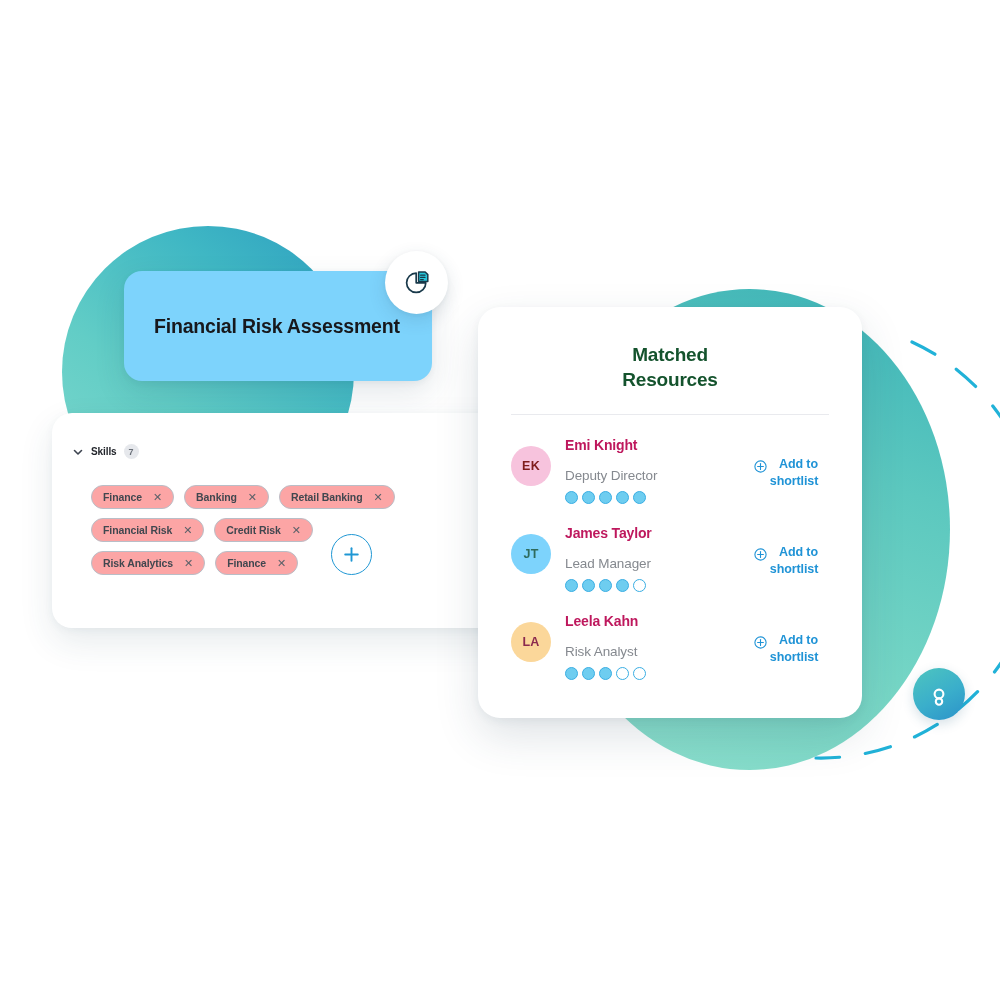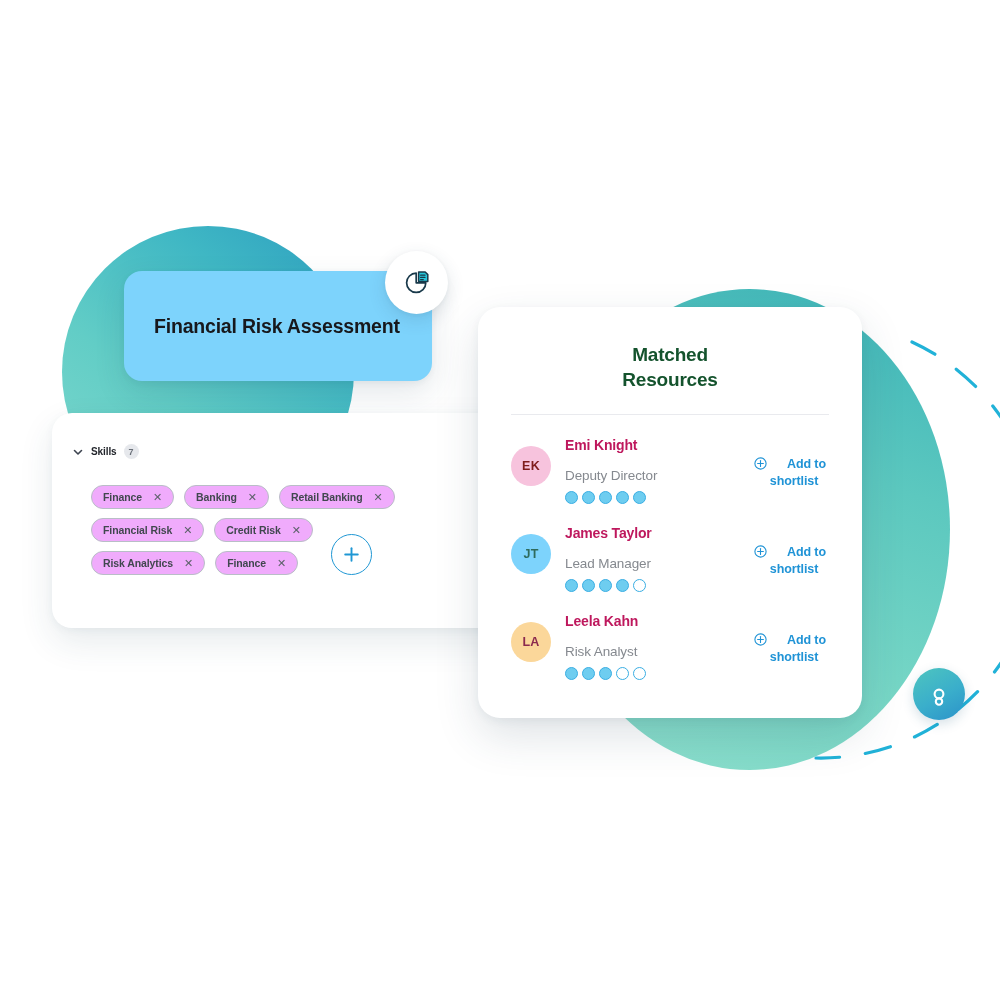--- a/index.html
+++ b/index.html
@@ -135,21 +135,21 @@
     margin-bottom: 9px;
   }
   .chip {
     display: inline-flex;
     align-items: center;
     gap: 11px;
     height: 22px;
     padding: 0 11px;
     border: 1px solid #b9bec7;
     border-radius: 12px;
-    background: #f0abfc;
+    background: #fca5a5;
     font-size: 10.5px;
     font-weight: 600;
     color: #41474f;
     white-space: nowrap;
     letter-spacing: -0.1px;
   }
   .chip .chip-x {
     color: #5b6169;
     font-size: 11px;
     line-height: 1;
@@ -269,22 +269,22 @@
     width: 80px;
     text-align: left;
     color: #1f93d6;
     font-size: 12.5px;
     font-weight: 700;
     line-height: 1.38;
     letter-spacing: -0.1px;
     margin-top: 21px;
     display: flex;
     flex-wrap: wrap;
-    align-items: flex-start;
-    gap: 0 20px;
+    align-items: flex-end;
+    gap: 0 12px;
   }
   .shortlist-link .sl-text { display: block; }
   .shortlist-link .plus-circle-icon { margin-top: 1px; flex: 0 0 auto; }
 
   
   .logo-badge {
     position: absolute;
     left: 913px;
     top: 668px;
     width: 52px;

